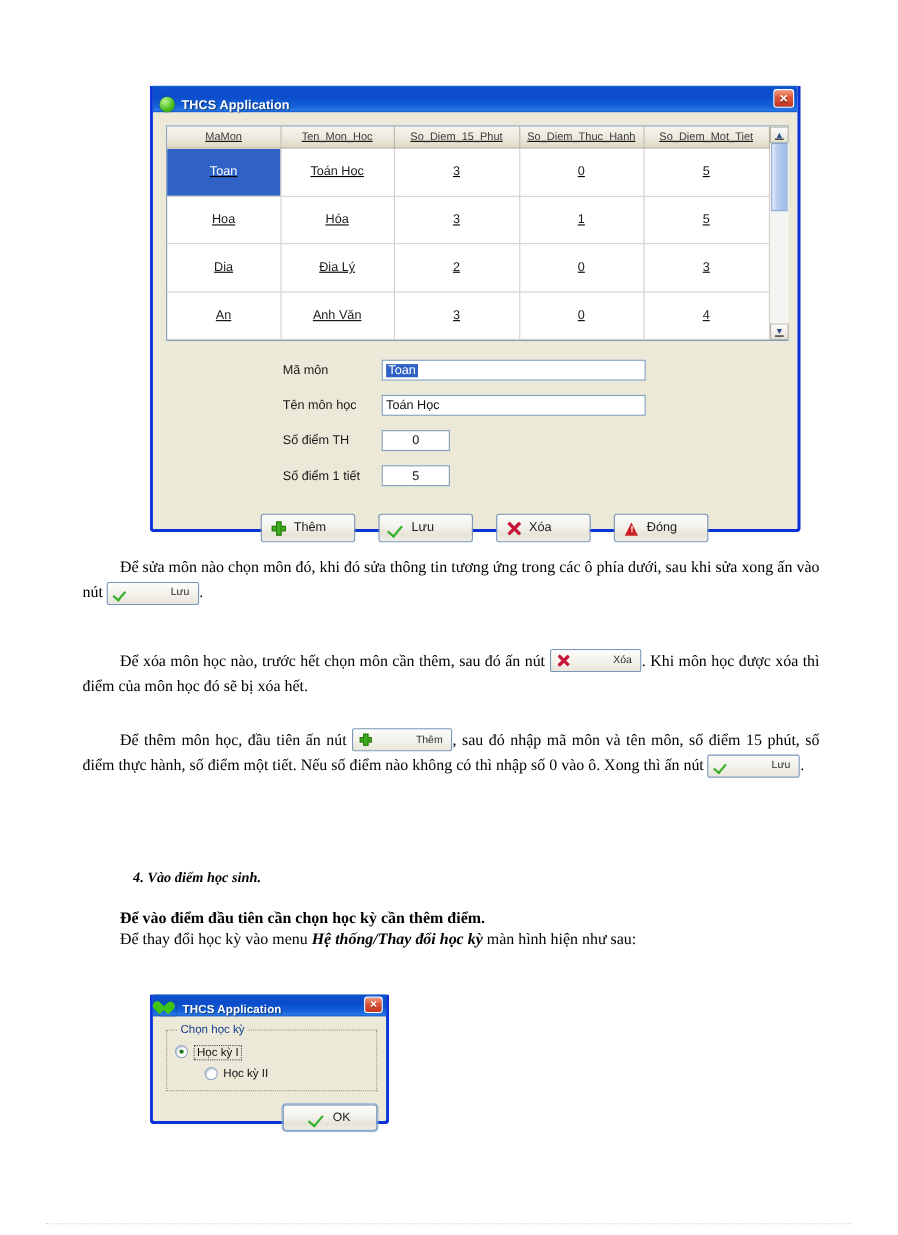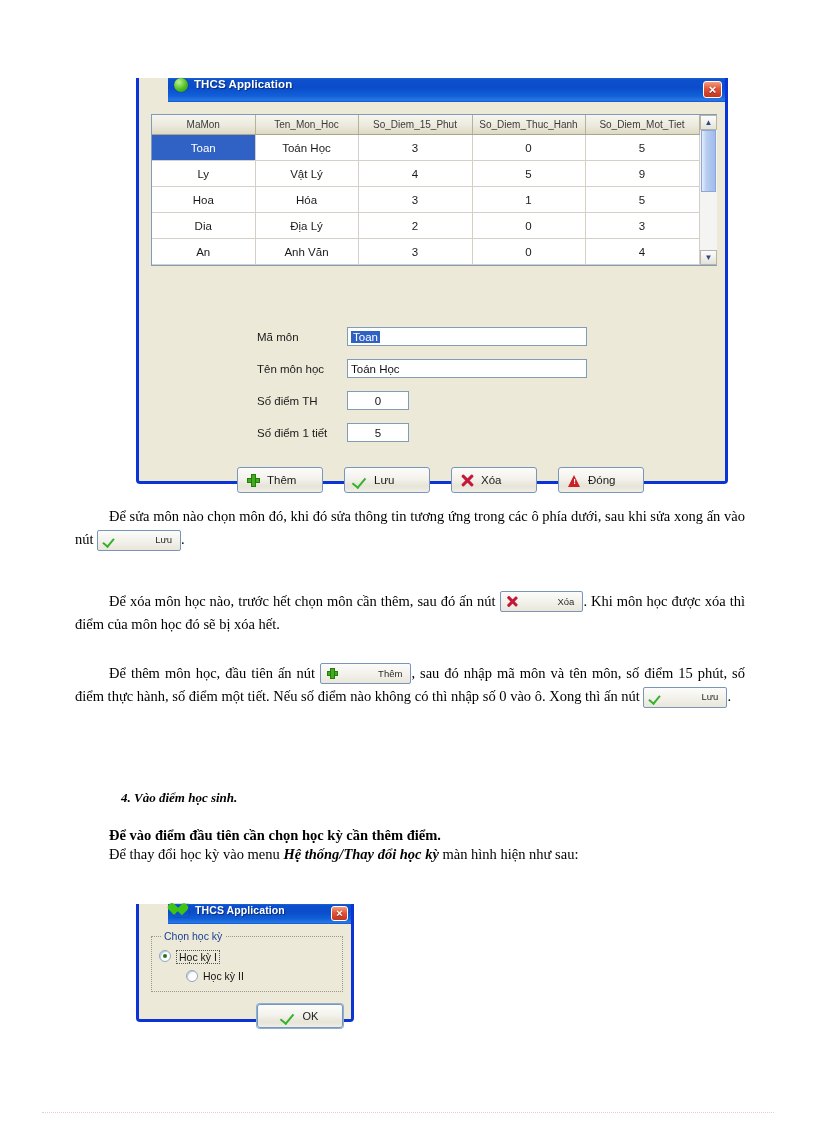--- a/index.html
+++ b/index.html
@@ -50,25 +50,24 @@
     background: #ece9d8;
     box-sizing: border-box;
     border-radius: 0 0 4px 4px;
   }
   .titlebar {
     height: 24px;
     background: linear-gradient(to bottom,
       #1b64d6 0%, #0d50cd 8%, #0b4ccb 40%,
       #1160d8 75%, #2a78e4 92%, #0f55cf 100%);
     display: flex;
-    align-items: flex-start;
+    align-items: flex-end;
     padding: 0 3px 0 6px;
     box-sizing: border-box;
     position: relative;
-    margin-left: 29px;
   }
   .title-icon {
     width: 14px; height: 14px;
     border-radius: 50%;
     background: radial-gradient(circle at 35% 30%, #bdf58d 0%, #4fbf24 55%, #2d8e10 100%);
     flex: 0 0 auto;
     margin-right: 6px;
     box-shadow: 0 0 1px #0a3a06;
   }
   .title-icon.heart {
@@ -123,25 +122,26 @@
     top: 78px;
     width: 592px;
     height: 406px;
   }
   .dlg-body { position: relative; width: 100%; height: 100%; }
 
   
   .grid-wrap {
     position: absolute;
     left: 12px; top: 12px;
-    width: 566px; height: 152px;
+    width: 566px; height: 196px;
     background: #fff;
     border: 1px solid #7f9db9;
     box-sizing: border-box;
     display: flex;
+    text-decoration: underline;
   }
   table.grid {
     border-collapse: collapse;
     table-layout: fixed;
     width: 547px;
     font-family: "Liberation Sans", sans-serif;
     font-size: 10.5px;
     color: #000;
   }
   table.grid th {
@@ -445,27 +445,20 @@
         </thead>
         <tbody>
           <tr class="sel">
             <td class="selcell">Toan</td>
             <td>Toán Học</td>
             <td>3</td>
             <td>0</td>
             <td>5</td>
           </tr>
           <tr>
-            <td>Ly</td>
-            <td>Vật Lý</td>
-            <td>4</td>
-            <td>5</td>
-            <td>9</td>
-          </tr>
-          <tr>
             <td>Hoa</td>
             <td>Hóa</td>
             <td>3</td>
             <td>1</td>
             <td>5</td>
           </tr>
           <tr>
             <td>Dia</td>
             <td>Địa Lý</td>
             <td>2</td>

